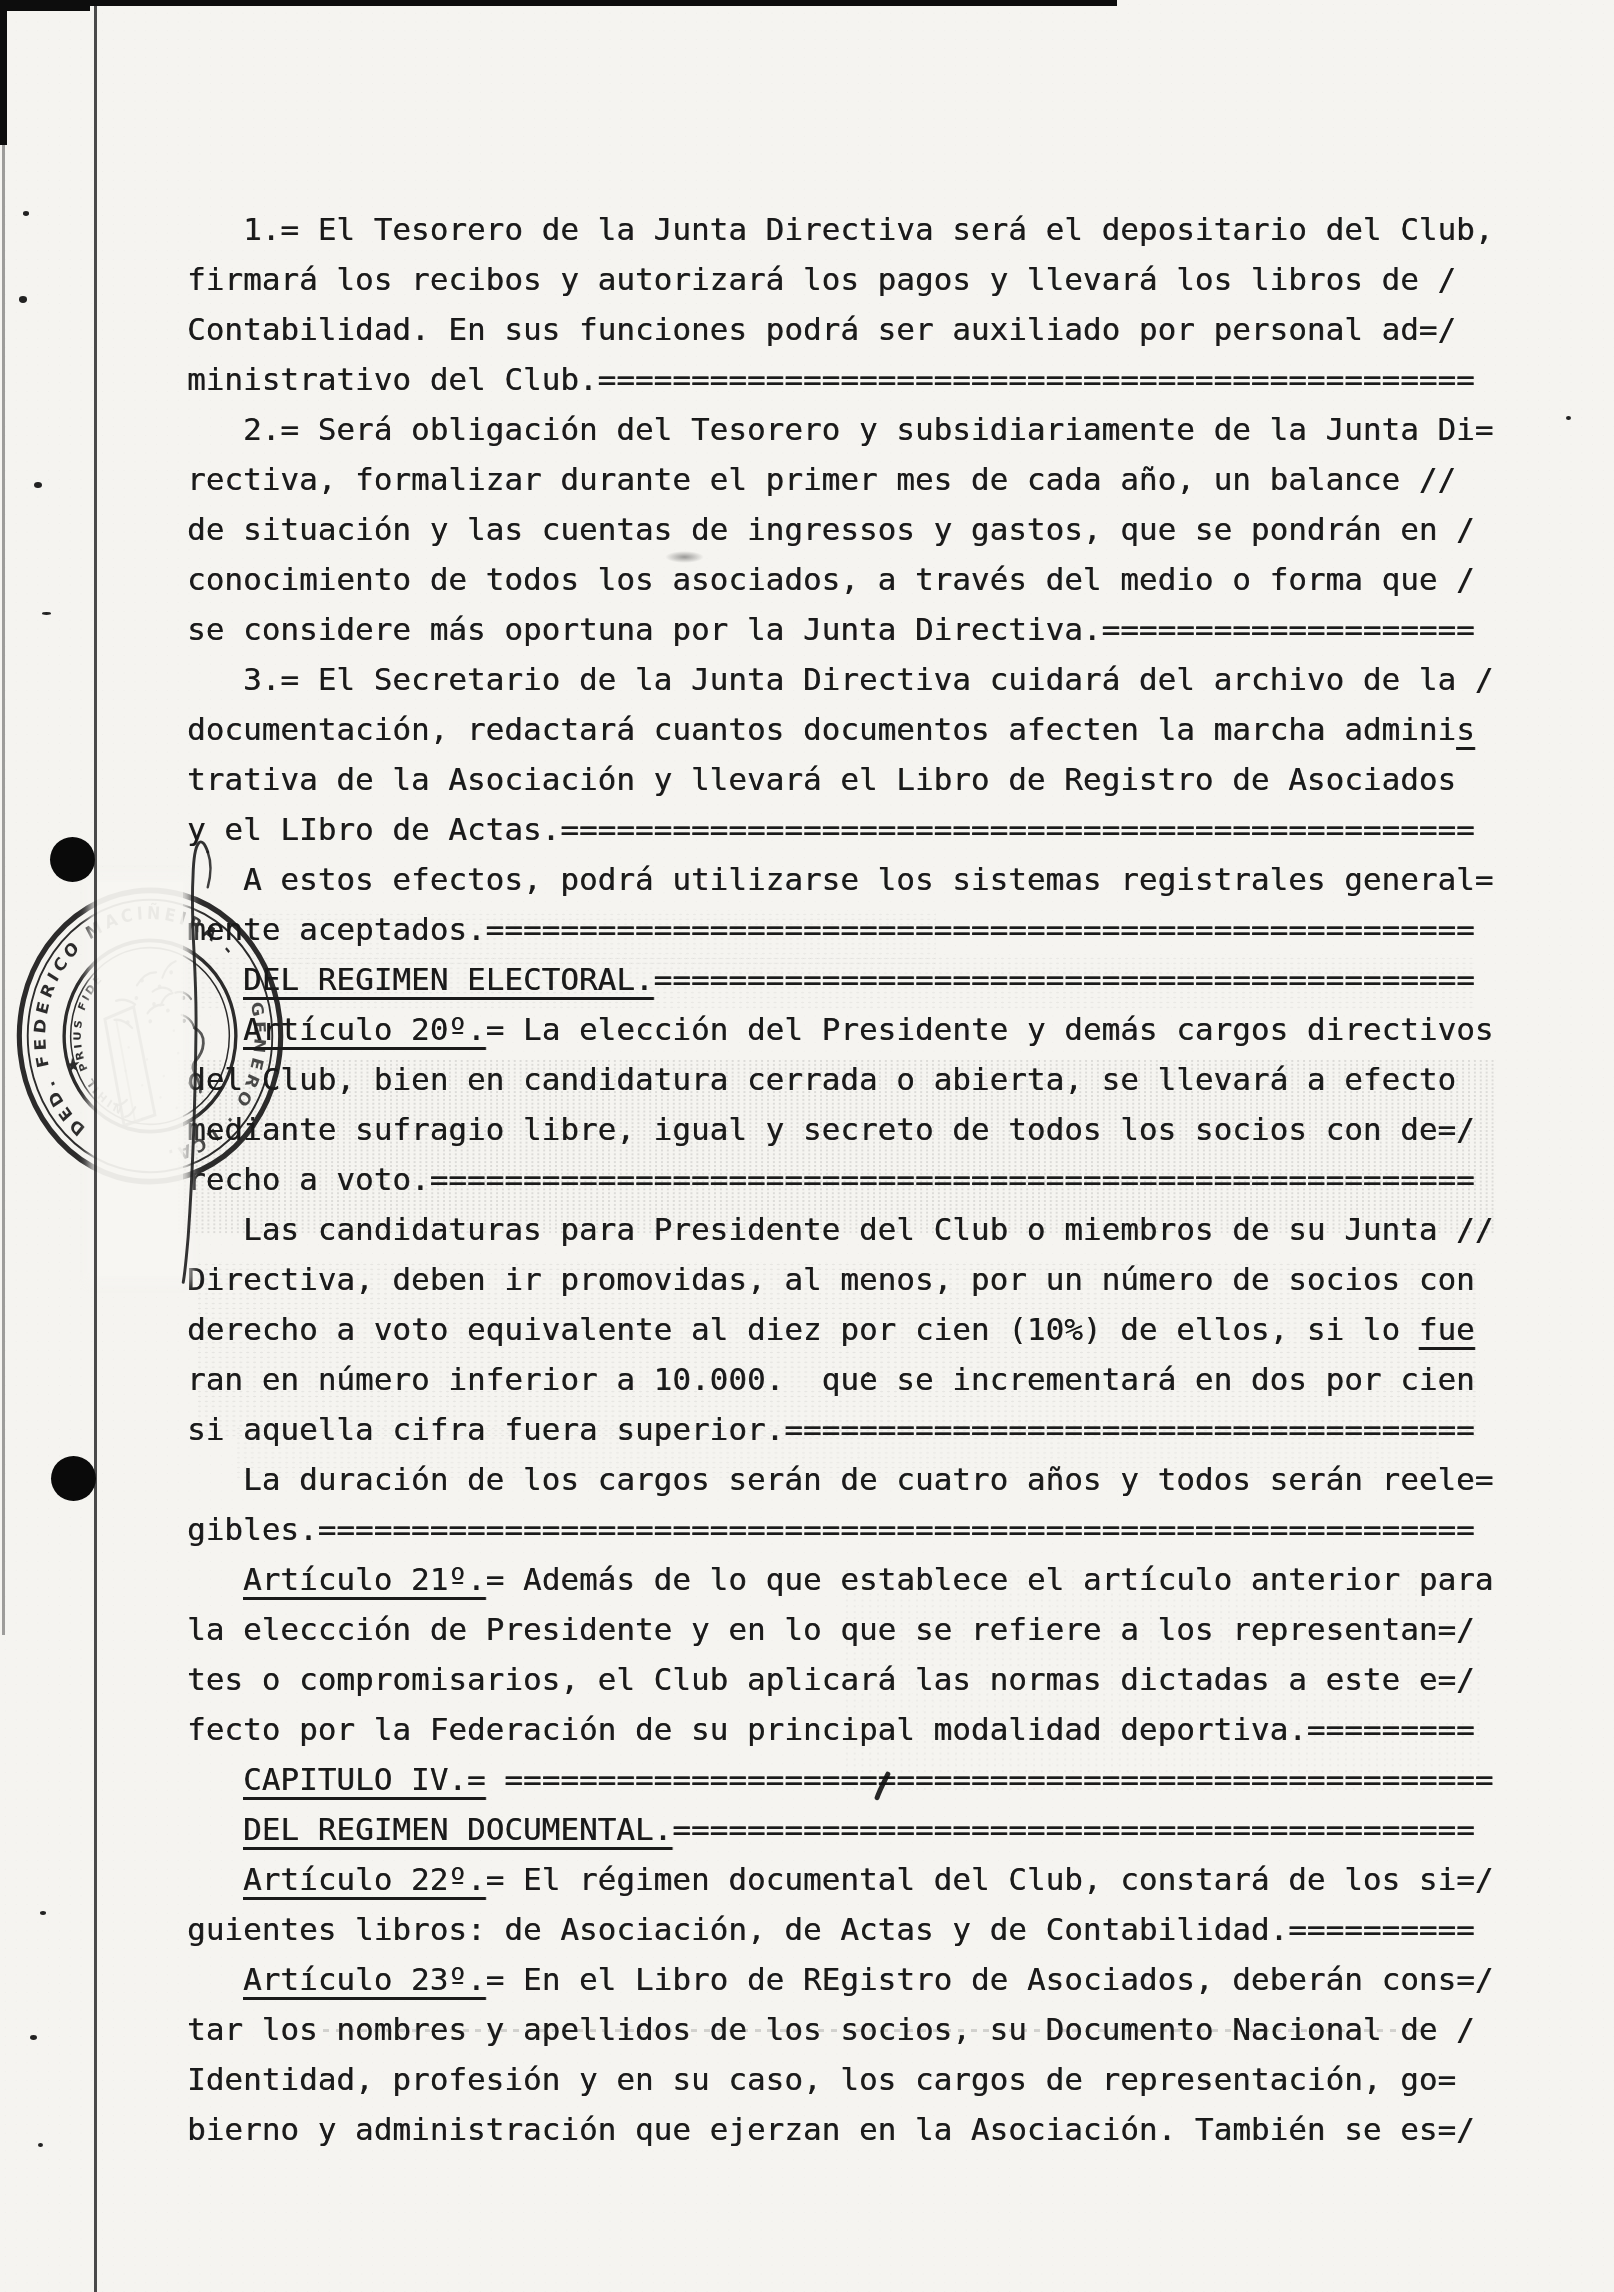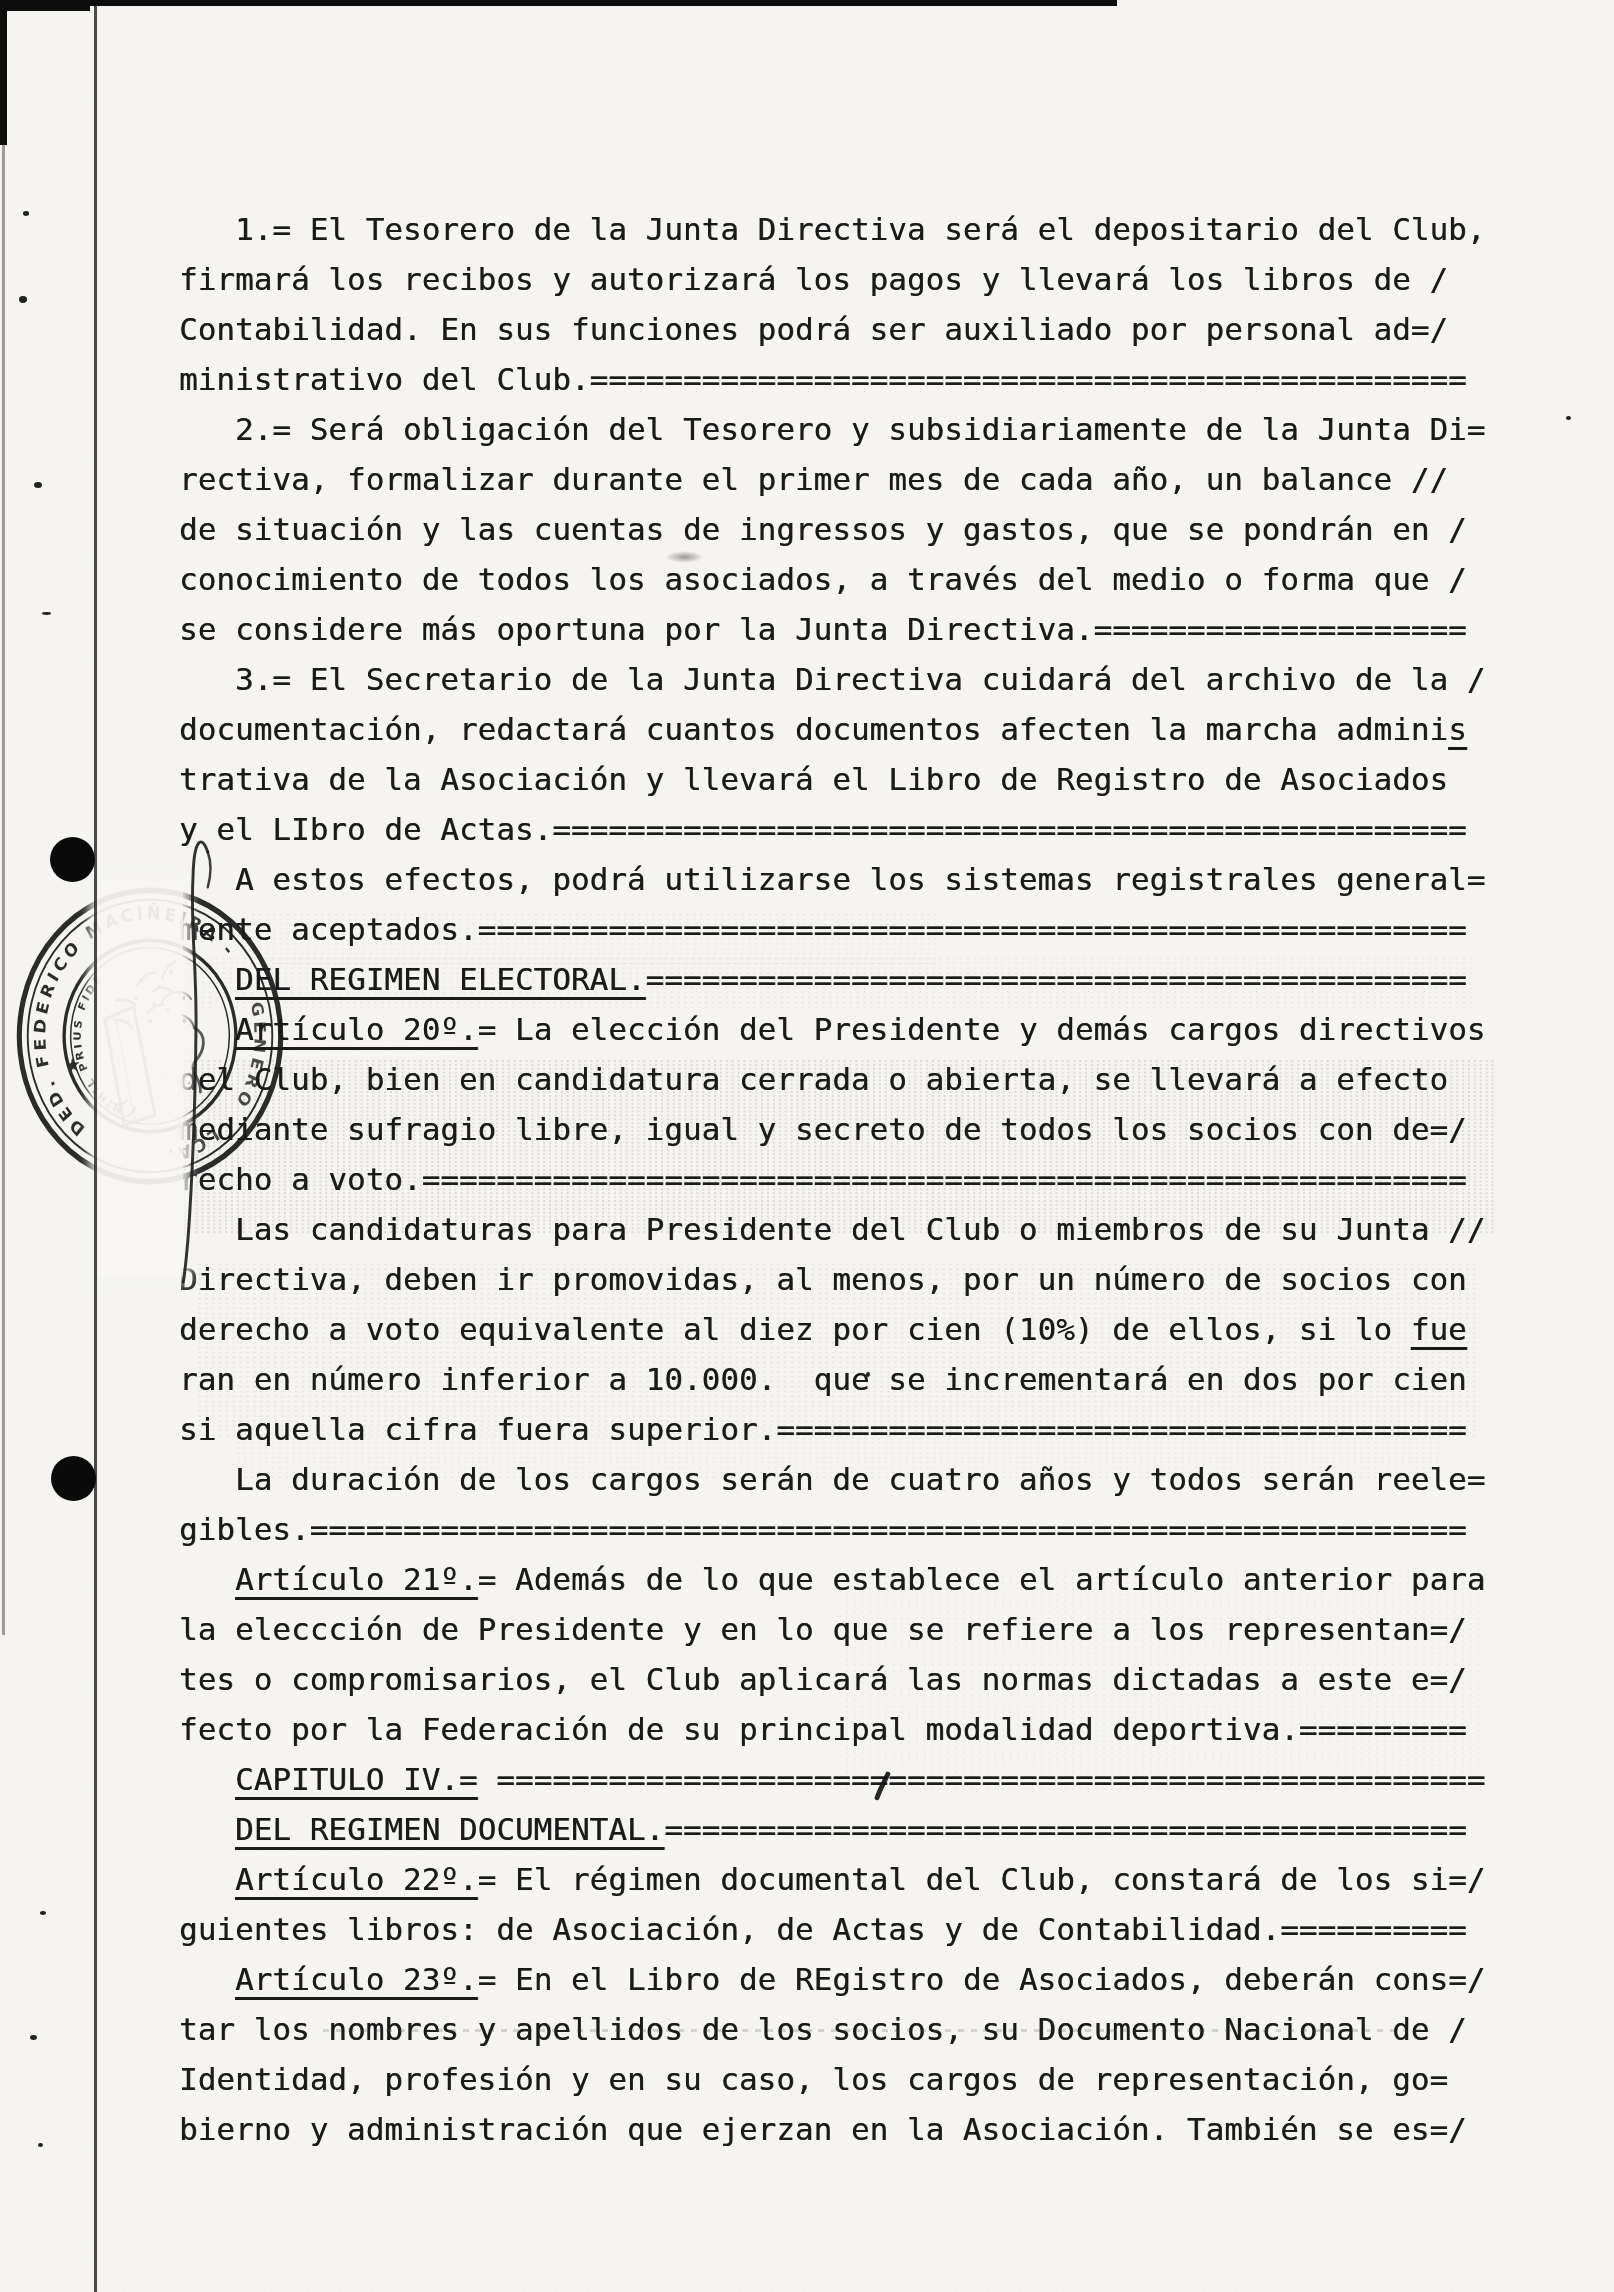--- a/index.html
+++ b/index.html
@@ -16,21 +16,21 @@
     background-image:radial-gradient(rgba(0,0,0,.6) 0.7px, transparent 1px);
     background-size:10.8px 8.8px;opacity:.035;
   }
   #textblock{
     position:absolute;left:179px;top:204px;width:1333px;
     font-size:31px;line-height:50px;
     white-space:pre;color:#1a1a1a;
     text-shadow:0.4px 0 0 rgba(26,26,26,.75);
     z-index:2;
   }
-  #textblock .line{height:50px;}
+  #textblock .line{height:50px;margin-left:8px;}
   #textblock .u{
     text-decoration:underline;
     text-decoration-thickness:3.4px;
     text-underline-offset:6.9px;
   }
   .speckle{
     position:absolute;z-index:3;pointer-events:none;
     background-image:radial-gradient(rgba(20,20,20,.55) 1px, transparent 1.5px);
   }
   .margin-rule{

